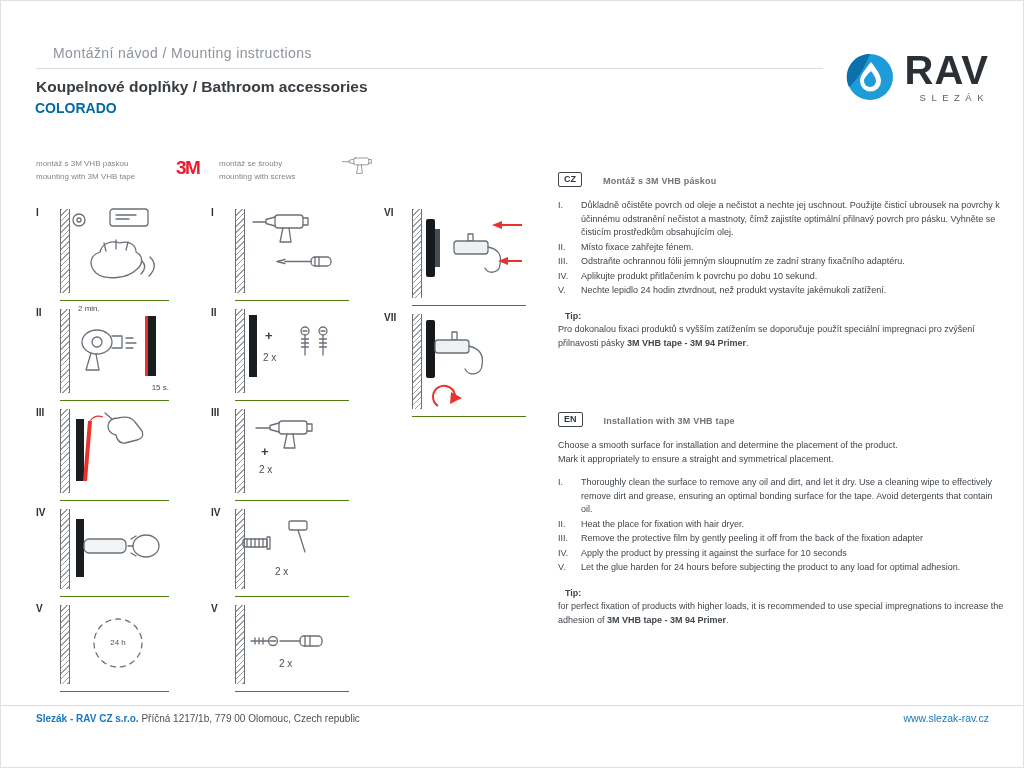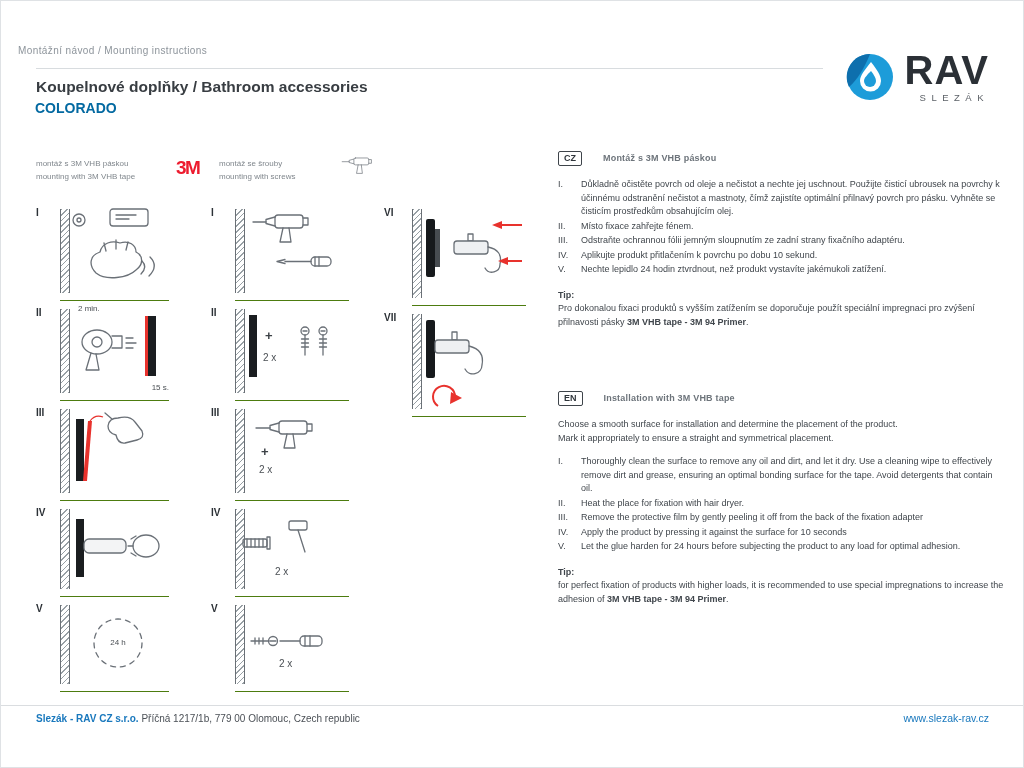--- a/index.html
+++ b/index.html
@@ -2,21 +2,21 @@
 <html><head>
 <meta charset="utf-8">
 <style>
   * { margin:0; padding:0; box-sizing:border-box; }
   html,body { background:#e9ebed; }
   body { font-family:"Liberation Sans", sans-serif; }
   .page { position:relative; width:1024px; height:768px; background:#fff;
           border:1px solid #dfe2e5; overflow:hidden; }
 
   
-  .kicker { position:absolute; left:17px; top:44px; font-size:10px; color:#8d949b; letter-spacing:.4px; }
+  .kicker { position:absolute; left:52px; top:44px; font-size:14px; color:#8d949b; letter-spacing:.4px; }
   .header-rule { position:absolute; left:35px; top:67px; width:787px; height:1px; background:#d8dcdf; }
   .title1 { position:absolute; left:35px; top:77px; font-size:15.5px; font-weight:bold; color:#383d42; }
   .title2 { position:absolute; left:34px; top:99px; font-size:14px; font-weight:bold; color:#0369a1; }
   .logo { position:absolute; right:34px; top:50px; display:flex; align-items:flex-start; gap:9px; }
   .logo-name { font-size:40px; font-weight:bold; color:#2b3036; letter-spacing:1px; line-height:.95; }
   .logo-sub { font-size:9.5px; letter-spacing:5.5px; color:#5c6167; text-align:right; margin-top:3px; }
 
   
   .m-header { position:absolute; font-size:8px; color:#80878d; line-height:1.6; }
   .m-badge-3m { position:absolute; font-size:19px; font-weight:900; letter-spacing:-1.5px; color:#ed1b2e; }
@@ -34,31 +34,31 @@
   .red-thin { fill:none; stroke:#e8322d; stroke-width:1.2; }
   .note { position:absolute; font-size:8px; color:#4a4f54; white-space:nowrap; }
   .plus { position:absolute; font-size:13px; font-weight:bold; color:#3c4146; }
   .qty  { position:absolute; font-size:10px; color:#4a4f54; }
 
   
   .instr { position:absolute; left:557px; top:0; width:446px; height:768px; }
   .lang-block { position:absolute; left:0; width:446px; }
   .cz-block { top:150px; }
   .en-block { top:390px; }
-  .lang-row { display:flex; gap:21px; margin-bottom:12px; align-items:flex-start; }
+  .lang-row { display:flex; gap:21px; margin-bottom:12px; align-items:center;margin-top:21px; }
   .lang-badge { border:1px solid #3e444a; border-radius:2px; padding:1px 5px; font-size:9px;
                 font-weight:bold; color:#2f353b; line-height:11px; }
   .block-heading { font-size:9px; font-weight:bold; color:#6d747b; letter-spacing:.2px; padding-top:2px; }
   .body-text { font-size:9px; line-height:1.5; color:#40464c; }
   .intro { margin-bottom:10px; }
   .step-row { display:flex; margin-bottom:1px; }
   .step-row .rn { width:23px; flex:none; }
   .step-row .st { flex:1; }
   .tip { margin-top:12px; }
-  .tip-label { font-weight:bold; }
+  .tip-label { font-weight:bold;margin-left:7px; }
 
   
   .footer-rule { position:absolute; left:0; top:704px; width:1024px; height:1px; background:#dadde0; }
   .footer-left { position:absolute; left:35px; top:712px; font-size:10px; color:#4b5056; }
   .company { font-weight:bold; color:#1978bd; }
   .website { position:absolute; right:34px; top:711px; font-size:10.5px; font-weight:normal; color:#1978bd; }
 </style>
 </head>
 <body>
 

